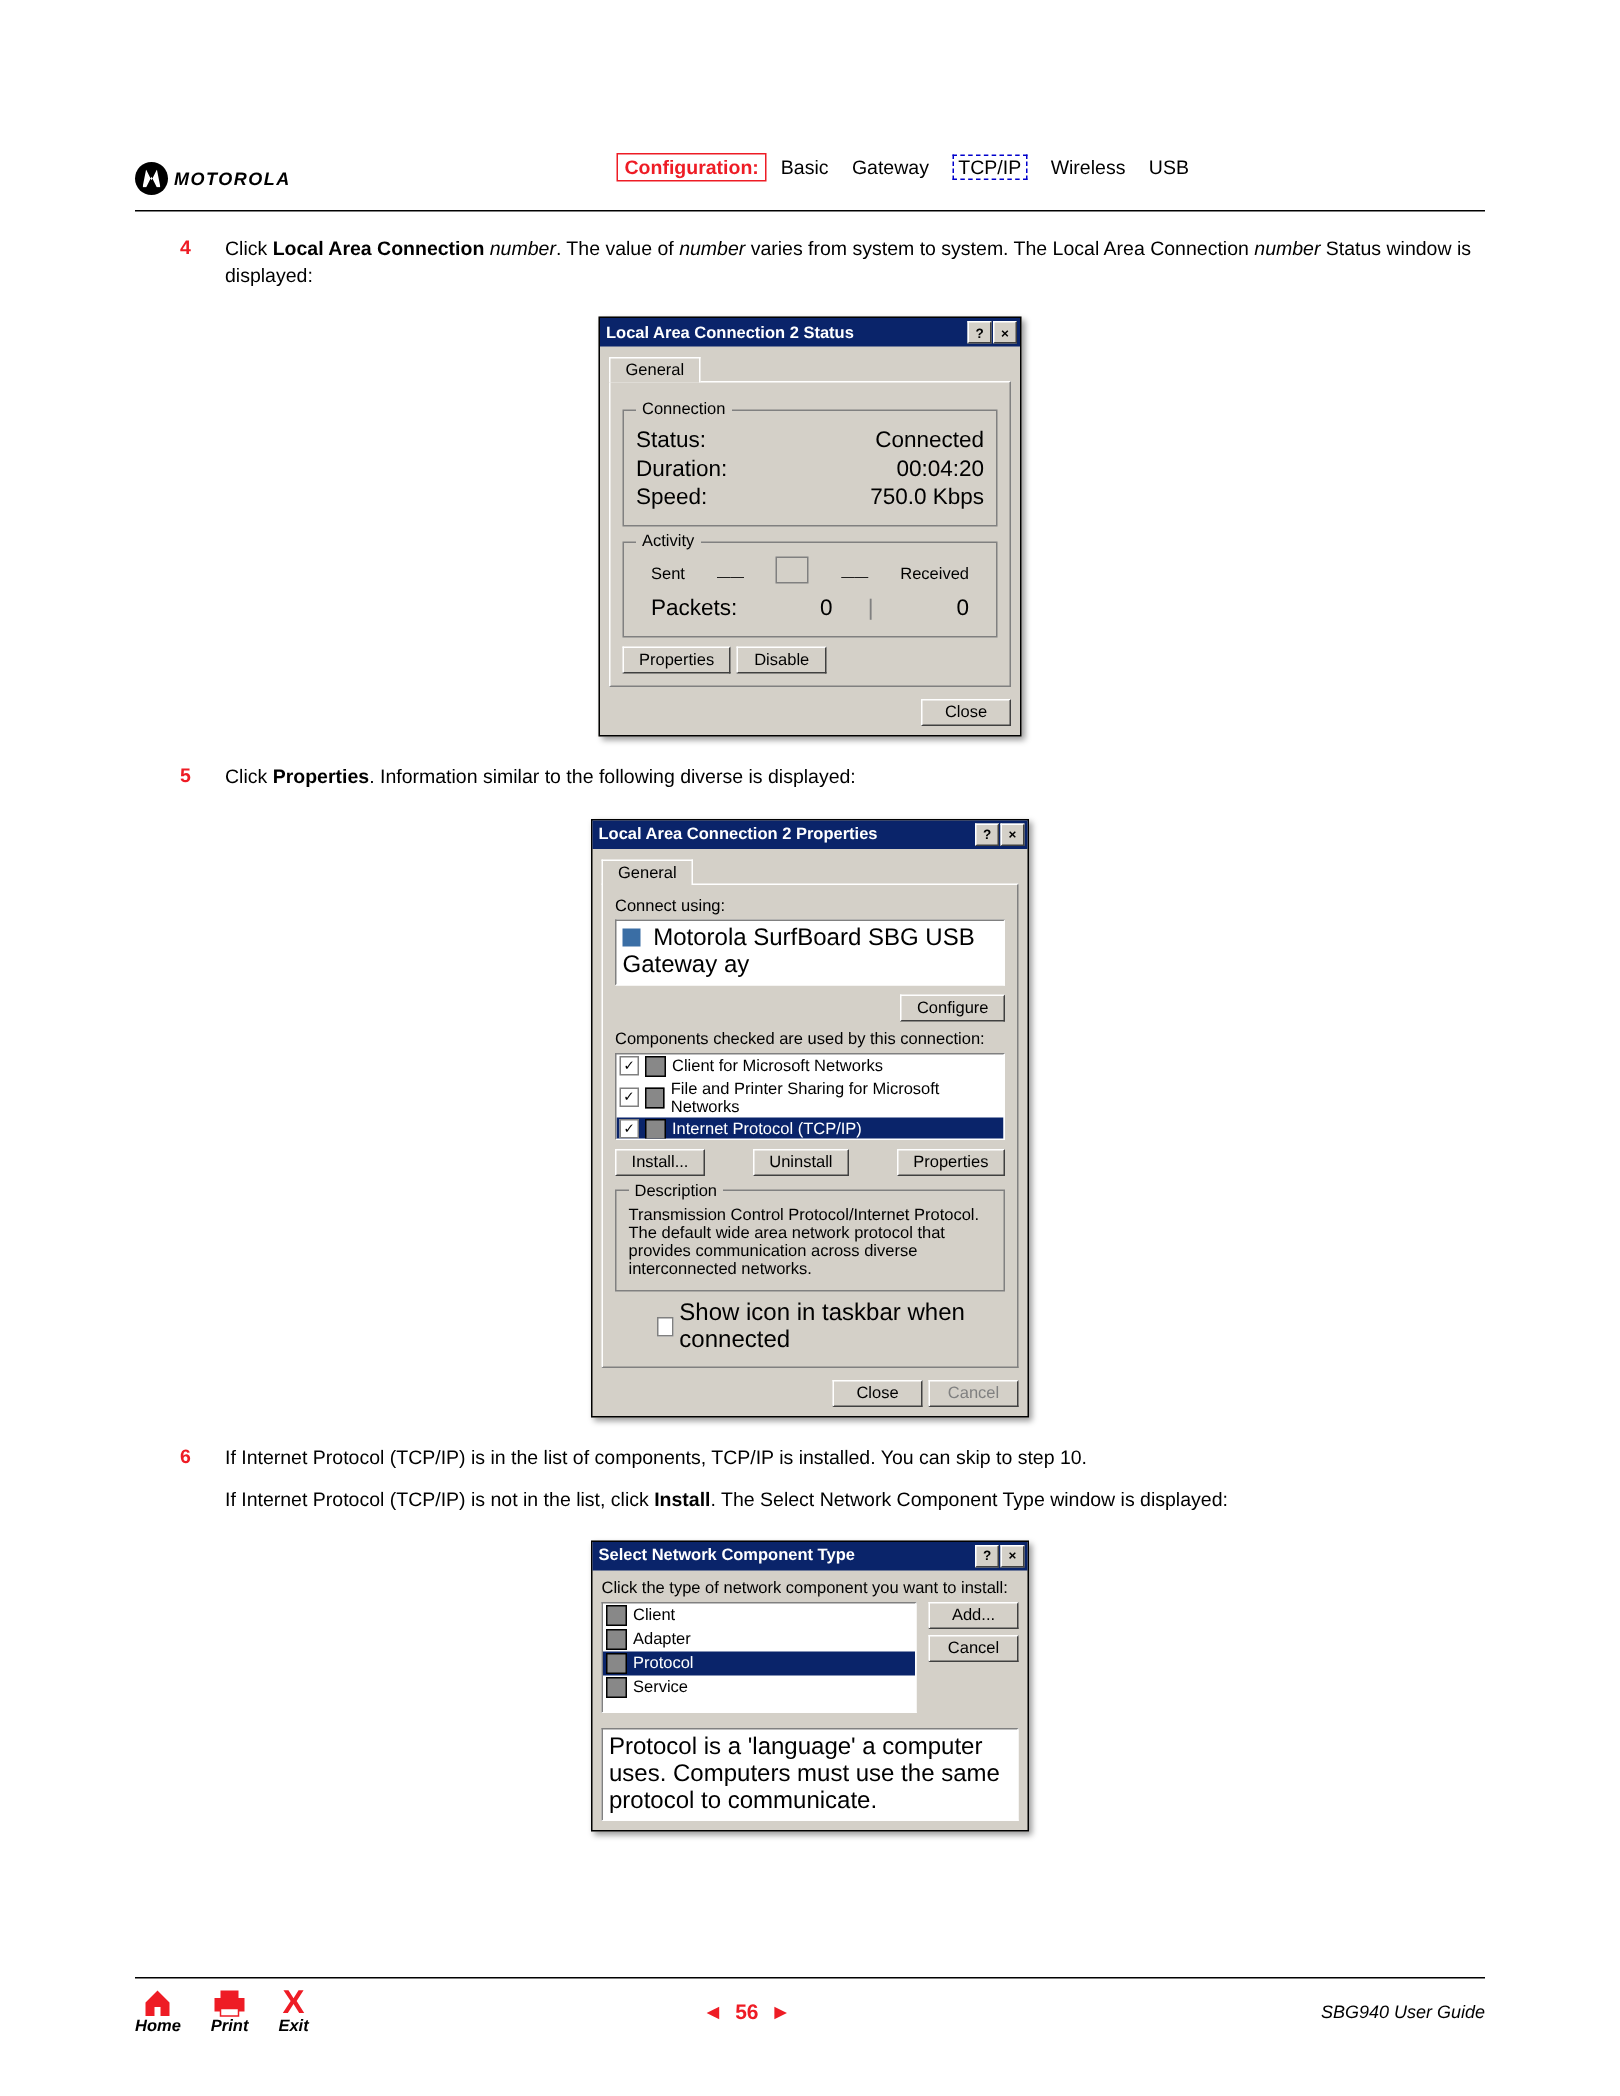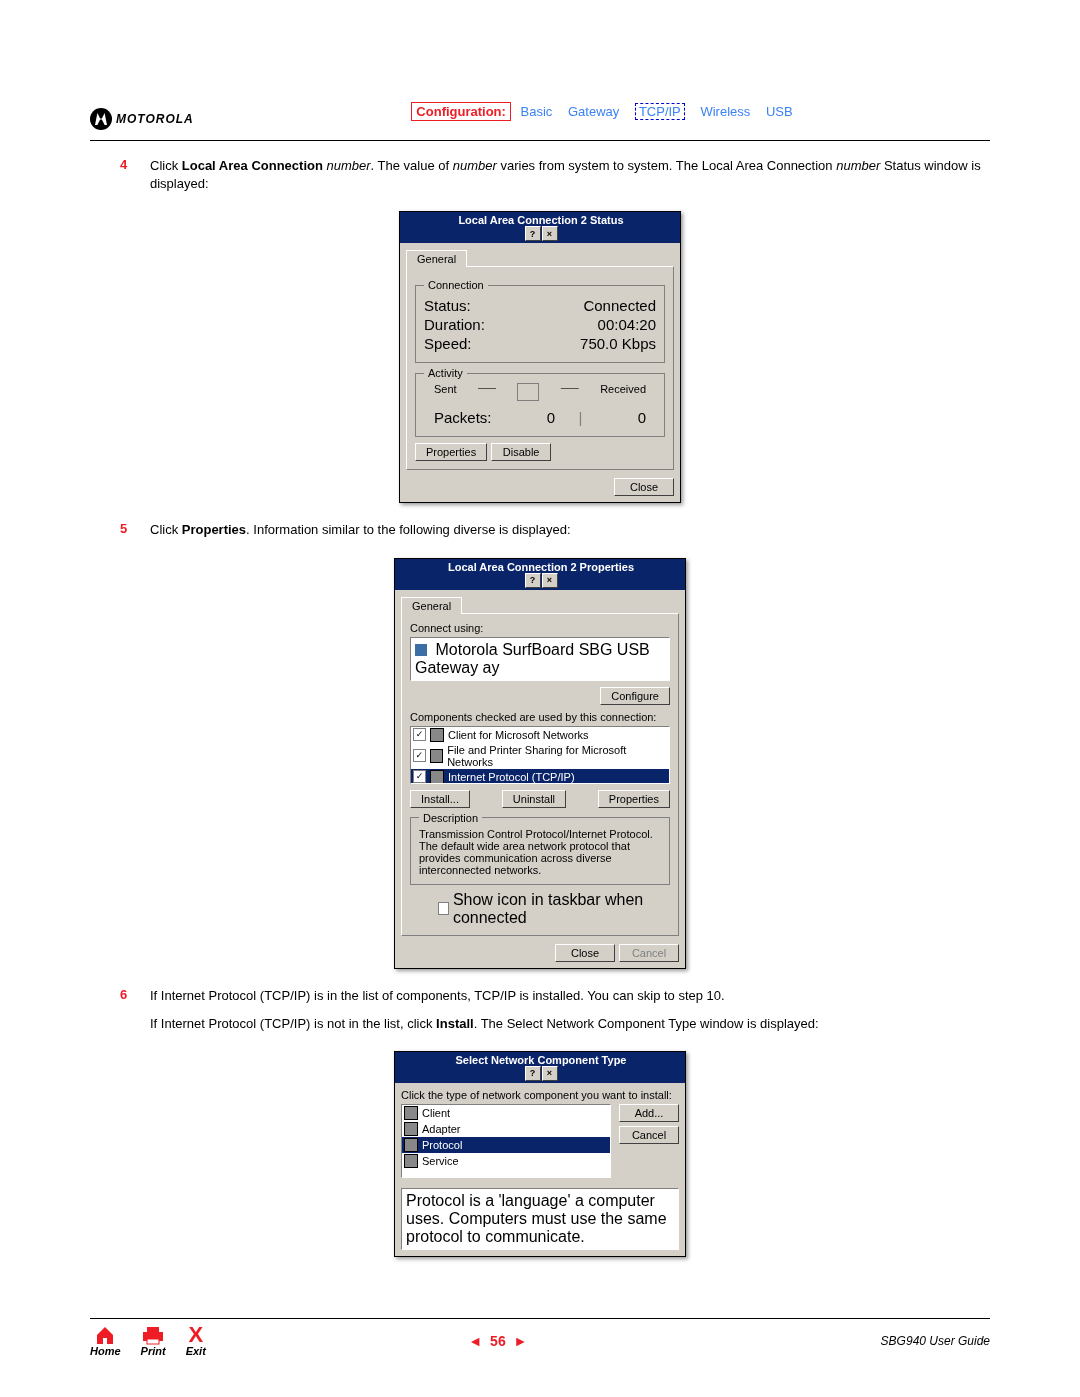--- a/index.html
+++ b/index.html
@@ -68,21 +68,21 @@
     margin-top: 4px;
     font-size: 13px;
   }
   .nav-line2 .boxed {
     border: 1px solid #ee1c25;
     color: #ee1c25;
     font-weight: bold;
     padding: 1px 4px;
   }
   .nav-line2 a {
-    color: #3b82f6;
+    color: #000000;
     text-decoration: none;
     margin: 0 6px;
   }
   .nav-line2 .dashed {
     border: 1px dashed #0000cc;
     padding: 0 3px;
   }
   hr.top-rule {
     margin-top: 10px;
     border: none;
@@ -116,21 +116,20 @@
   .win.select { width: 290px; }
   .titlebar {
     background: #0a246a;
     color: #fff;
     display: flex;
     align-items: center;
     justify-content: space-between;
     padding: 2px 2px 2px 4px;
     font-weight: bold;
     font-size: 11px;
-    flex-direction: column;
   }
   .titlebar .tb-btns { display: flex; gap: 1px; }
   .tb-btn {
     width: 14px;
     height: 13px;
     background: #d4d0c8;
     border: 1px solid #fff;
     border-right-color: #404040;
     border-bottom-color: #404040;
     display: inline-flex;
@@ -353,21 +352,21 @@
               <span>00:04:20</span>
             </div>
           <div class="kv-row">
               <span>Speed:</span>
               <span>750.0 Kbps</span>
             </div>
         </fieldset>
         <fieldset class="win-fs">
           <legend>Activity</legend>
           <div class="activity">
-            <div style="display:flex;justify-content:space-between;align-items:flex-start;padding:0 10px;">
+            <div style="display:flex;justify-content:space-between;align-items:flex-end;padding:0 10px;">
               <span>Sent</span>
               <span style="font-size:9px;">——</span>
               <span style="width:20px;height:16px;background:#d4d0c8;border:1px solid #808080;display:inline-block;"></span>
               <span style="font-size:9px;">——</span>
               <span>Received</span>
             </div>
             <div class="kv-row" style="margin-top:8px;padding:0 10px;">
               <span>Packets:</span>
               <span style="width:40px;text-align:right;">0</span>
               <span style="color:#808080;">|</span>

